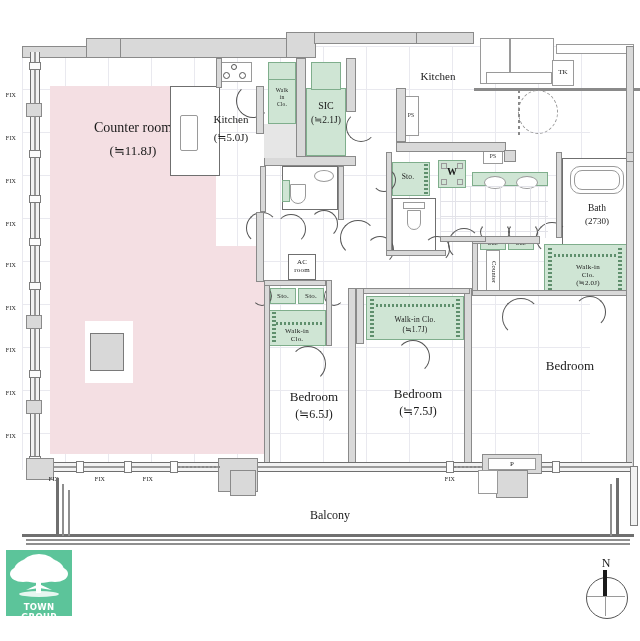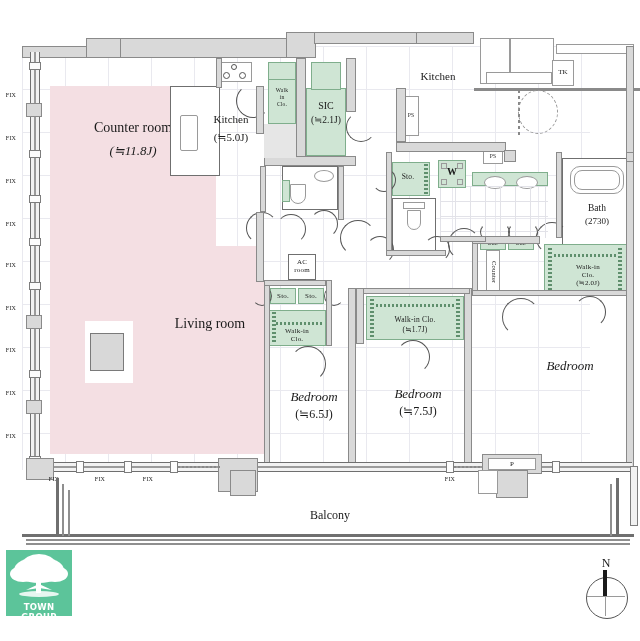--- a/index.html
+++ b/index.html
@@ -6,21 +6,21 @@
   body{width:640px;height:641px;font-family:"Liberation Serif",serif;overflow:hidden;}
   #plan{position:relative;width:640px;height:641px;background:#ffffff;}
 
   
   .abs{position:absolute;box-sizing:border-box;}
   .lbl{position:absolute;text-align:center;color:#1a1a1a;line-height:1.18;white-space:nowrap;
        font-family:"Liberation Serif",serif;}
   .lbl.sm{font-size:8px;}
   .lbl.tiny{font-size:5.5px;letter-spacing:.2px;}
   .lbl.md{font-size:11px;}
-  .lbl.lg{font-size:13px;font-style:italic;}
+  .lbl.lg{font-size:13px;}
   .lbl.xl{font-size:14px;}
 
   
   .pink{background:#f4dfe3;}
   .green{background:#cfe5d4;border:1px solid #7fae8c;}
   .greenplain{background:#cfe5d4;}
   .gray{background:#d8d8d8;}
   .grayl{background:#e6e6e6;}
   .white{background:#ffffff;}
   .wall{background:#d9d9d9;border:1px solid #8a8a8a;}
@@ -100,23 +100,20 @@
   <div class="lbl xl" style="left:50px;top:120px;width:166px;">
     <span>Counter room</span>
   </div>
   <div class="lbl lg" style="left:50px;top:143px;width:166px;">
     <span>(≒11.8J)</span>
   </div>
 
   <div class="abs pink" style="left:50px;top:246px;width:214px;height:208px;"></div>
   <div class="abs white" style="left:85px;top:321px;width:48px;height:62px;"></div>
   <div class="abs gray" style="left:90px;top:333px;width:34px;height:38px;border:1px solid #7a7a7a;"></div>
-  <div class="lbl xl" style="left:120px;top:316px;width:180px;">
-    <span>Living room</span>
-  </div>
 
   <div class="abs hair" style="left:170px;top:86px;width:50px;height:90px;border-color:#6f6f6f;background:#fff;"></div>
   <div class="abs hairthin" style="left:180px;top:115px;width:18px;height:36px;border-radius:2px;"></div>
 
   <div class="abs hairthin" style="left:218px;top:62px;width:34px;height:20px;background:#fff;"></div>
   <div class="abs" style="left:223px;top:72px;width:7px;height:7px;border:1px solid #555;border-radius:50%;"></div>
   <div class="abs" style="left:239px;top:72px;width:7px;height:7px;border:1px solid #555;border-radius:50%;"></div>
   <div class="abs" style="left:231px;top:64px;width:6px;height:6px;border:1px solid #555;border-radius:50%;"></div>
   <div class="lbl md" style="left:186px;top:113px;width:90px;">
     <span>Kitchen</span>

